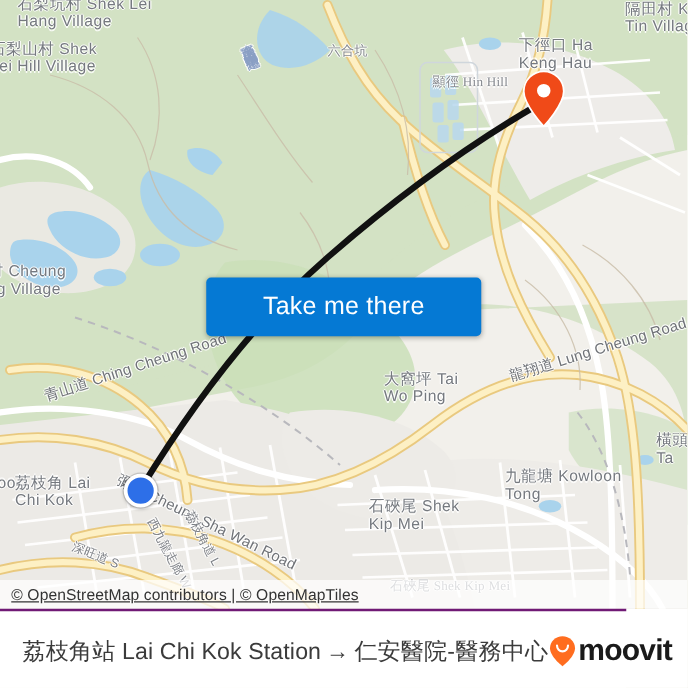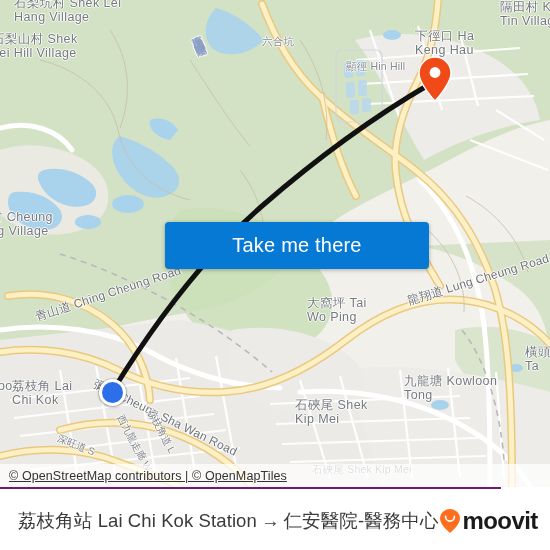--- a/index.html
+++ b/index.html
@@ -31,21 +31,21 @@
     position: absolute;
     color: #7b7f86;
     white-space: pre;
     line-height: 1.12;
     pointer-events: none;
     text-shadow:
       1px 0 0 rgba(255,255,255,.85), -1px 0 0 rgba(255,255,255,.85),
       0 1px 0 rgba(255,255,255,.85), 0 -1px 0 rgba(255,255,255,.85);
   }
   .lbl-place   { font-size: 12.5px; color: #75797f; letter-spacing: .4px; }
-  .lbl-place-sm{ font-size: 10.5px; color: #86898f; letter-spacing: .2px; }
+  .lbl-place-sm{ font-size: 10.5px; color: #86898f; letter-spacing: .2px; font-family: Liberation Serif, serif; }
   .lbl-road    { font-size: 12px;   color: #6f7277; letter-spacing: .2px; }
   .lbl-road-sm { font-size: 10px;   color: #7c7f85; }
   .lbl-water   { font-size: 11px;   color: #8a9fc4; }
 
   
   #origin-marker {
     position: absolute;
     left: 99px; top: 379px;
     width: 27px; height: 27px;
     border-radius: 50%;
@@ -57,21 +57,21 @@
   #dest-marker {
     position: absolute;
     left: 418px; top: 56px;
     width: 34px; height: 46px;
   }
 
   
   #take-me-there {
     position: absolute;
     left: 165px; top: 222px;
-    width: 264px; height: 47px;
+    width: 220px; height: 47px;
     background: #0579d4;
     color: #ffffff;
     border: none;
     border-radius: 4px;
     font-family: "Liberation Sans", sans-serif;
     font-size: 20px;
     letter-spacing: .2px;
     cursor: pointer;
     box-shadow: 0 1px 4px rgba(0,0,0,.30);
     display: flex;

